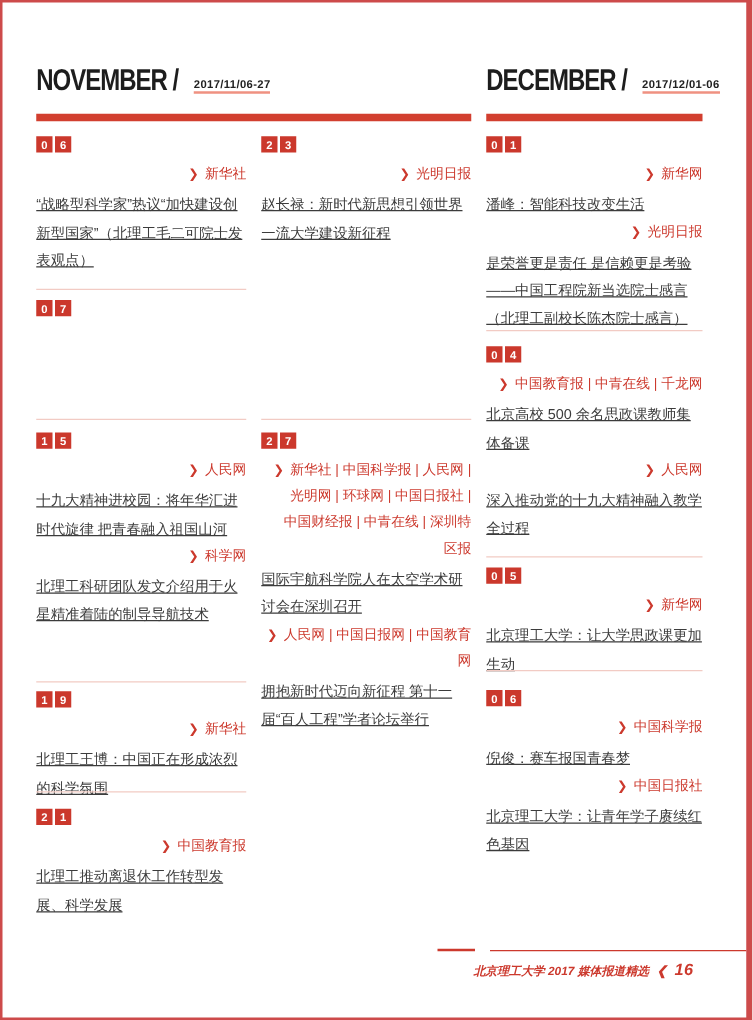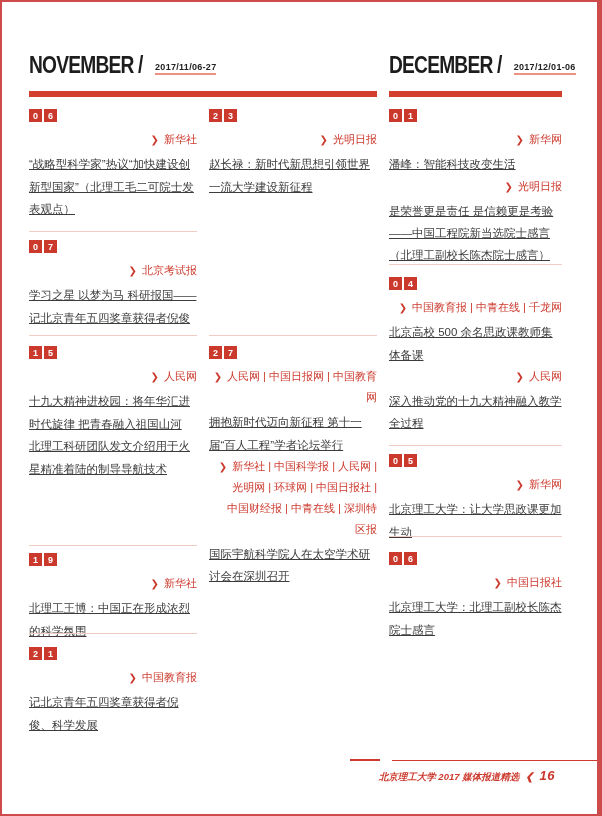--- a/index.html
+++ b/index.html
@@ -82,36 +82,33 @@
           <p class="src"><span class="arw">❯</span><span>新华社</span></p>
           <p class="title">“战略型科学家”热议“加快建设创新型国家”（北理工毛二可院士发表观点）</p>
         </div>
       </section>
 
       <section class="sec line" style="height:104px;padding-top:8px">
         <div class="badge">
           <span class="sq">0</span>
           <span class="sq">7</span>
         </div>
-        <div class="entry">
-          <p class="src"><span class="arw">❯</span><span>北京考试报</span></p>
-          <p class="title">学习之星 以梦为马 科研报国——记北京青年五四奖章获得者倪俊</p>
-        </div>
       </section>
 
       <section class="sec line" style="height:210px;padding-top:10px">
         <div class="badge">
           <span class="sq">1</span>
           <span class="sq">5</span>
         </div>
         <div class="entry">
           <p class="src"><span class="arw">❯</span><span>人民网</span></p>
           <p class="title">十九大精神进校园：将年华汇进时代旋律 把青春融入祖国山河</p>
         </div>
         <div class="entry">
+          <p class="src"><span class="arw">❯</span><span>科学网</span></p>
           <p class="title">北理工科研团队发文介绍用于火星精准着陆的制导导航技术</p>
         </div>
       </section>
 
       <section class="sec line" style="height:88px;padding-top:7px">
         <div class="badge">
           <span class="sq">1</span>
           <span class="sq">9</span>
         </div>
         <div class="entry">
@@ -120,21 +117,21 @@
         </div>
       </section>
 
       <section class="sec" style="padding-top:13px">
         <div class="badge">
           <span class="sq">2</span>
           <span class="sq">1</span>
         </div>
         <div class="entry">
           <p class="src"><span class="arw">❯</span><span>中国教育报</span></p>
-          <p class="title">记北京青年五四奖章获得者倪俊、科学发展</p>
+          <p class="title">北理工推动离退休工作转型发展、科学发展</p>
         </div>
       </section>
     </div>
 
     <div class="col">
 
       <section class="sec line" style="height:227px">
         <div class="badge">
           <span class="sq">2</span>
           <span class="sq">3</span>
@@ -144,27 +141,27 @@
           <p class="title">赵长禄：新时代新思想引领世界一流大学建设新征程</p>
         </div>
       </section>
 
       <section class="sec" style="padding-top:10px">
         <div class="badge">
           <span class="sq">2</span>
           <span class="sq">7</span>
         </div>
         <div class="entry">
+          <p class="src"><span class="arw">❯</span><span>新华社 | 中国科学报 | 人民网 | 光明网 | 环球网 | 中国日报社 | 中国财经报 | 中青在线 | 深圳特区报</span></p>
+          <p class="title">国际宇航科学院人在太空学术研讨会在深圳召开</p>
+        </div>
+        <div class="entry">
           <p class="src"><span class="arw">❯</span><span>人民网 | 中国日报网 | 中国教育网</span></p>
           <p class="title">拥抱新时代迈向新征程 第十一届“百人工程”学者论坛举行</p>
         </div>
-        <div class="entry">
-          <p class="src"><span class="arw">❯</span><span>新华社 | 中国科学报 | 人民网 | 光明网 | 环球网 | 中国日报社 | 中国财经报 | 中青在线 | 深圳特区报</span></p>
-          <p class="title">国际宇航科学院人在太空学术研讨会在深圳召开</p>
-        </div>
       </section>
     </div>
 
     <div class="col">
 
       <section class="sec line" style="height:156px">
         <div class="badge">
           <span class="sq">0</span>
           <span class="sq">1</span>
         </div>
@@ -203,22 +200,26 @@
           <p class="title">北京理工大学：让大学思政课更加生动</p>
         </div>
       </section>
 
       <section class="sec" style="padding-top:15px">
         <div class="badge">
           <span class="sq">0</span>
           <span class="sq">6</span>
         </div>
         <div class="entry">
+          <p class="src"><span class="arw">❯</span><span>中国科学报</span></p>
+          <p class="title">倪俊：赛车报国青春梦</p>
+        </div>
+        <div class="entry">
           <p class="src"><span class="arw">❯</span><span>中国日报社</span></p>
-          <p class="title">北京理工大学：北理工副校长陈杰院士感言</p>
+          <p class="title">北京理工大学：让青年学子赓续红色基因</p>
         </div>
       </section>
     </div>
   </div>
 
   <div class="footer-line-a"></div>
   <div class="footer-line-b"></div>
   <div class="footer">
     <span>北京理工大学 2017 媒体报道精选</span>
     <span class="arw-l">❮</span>

